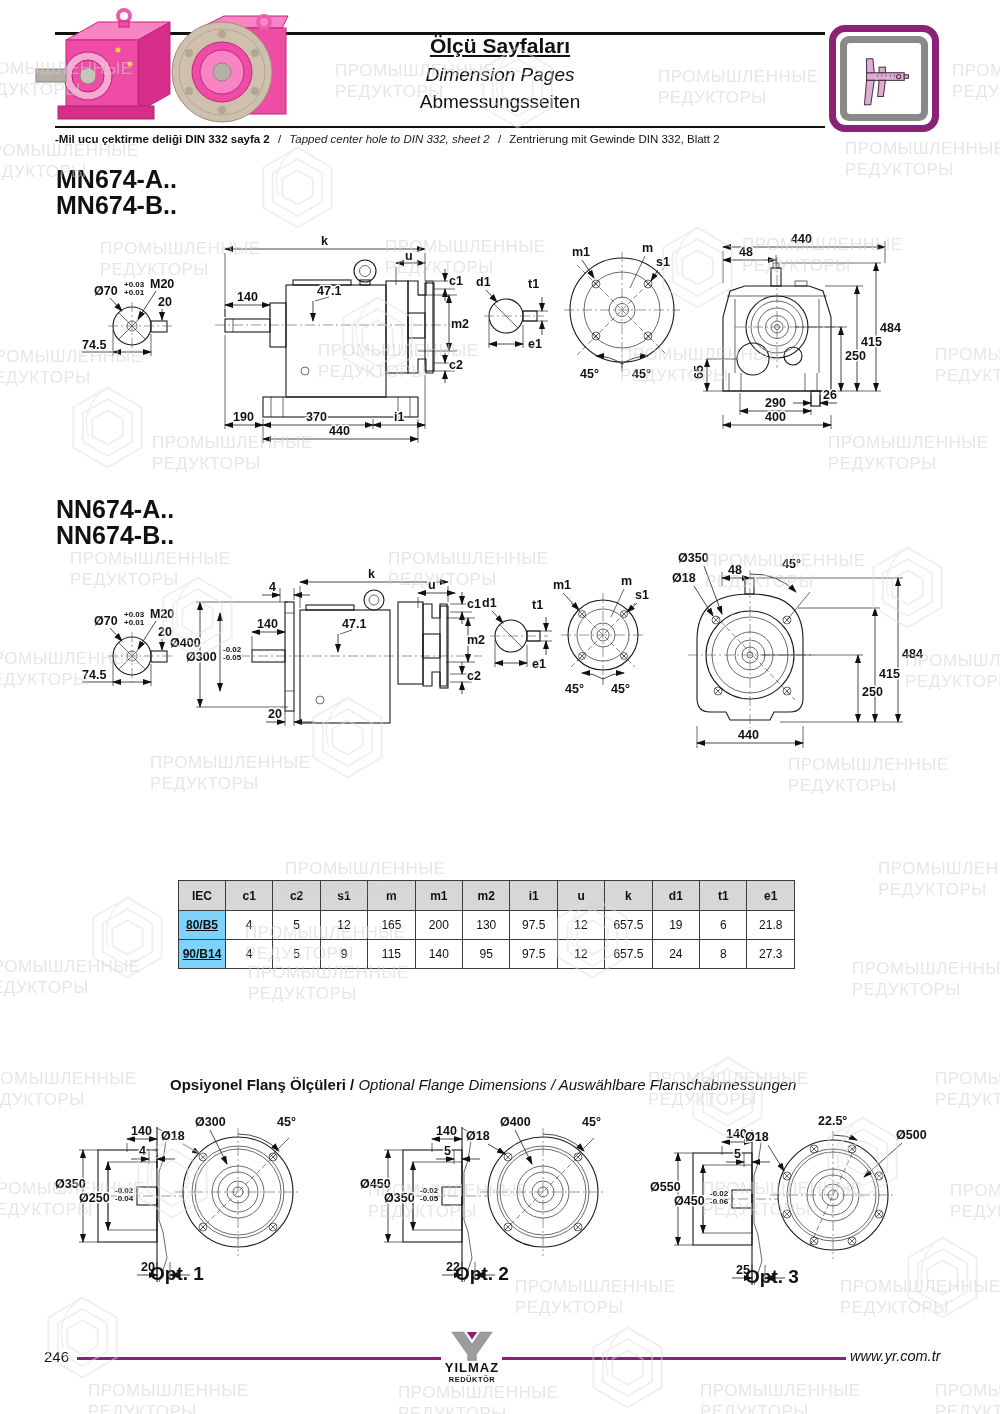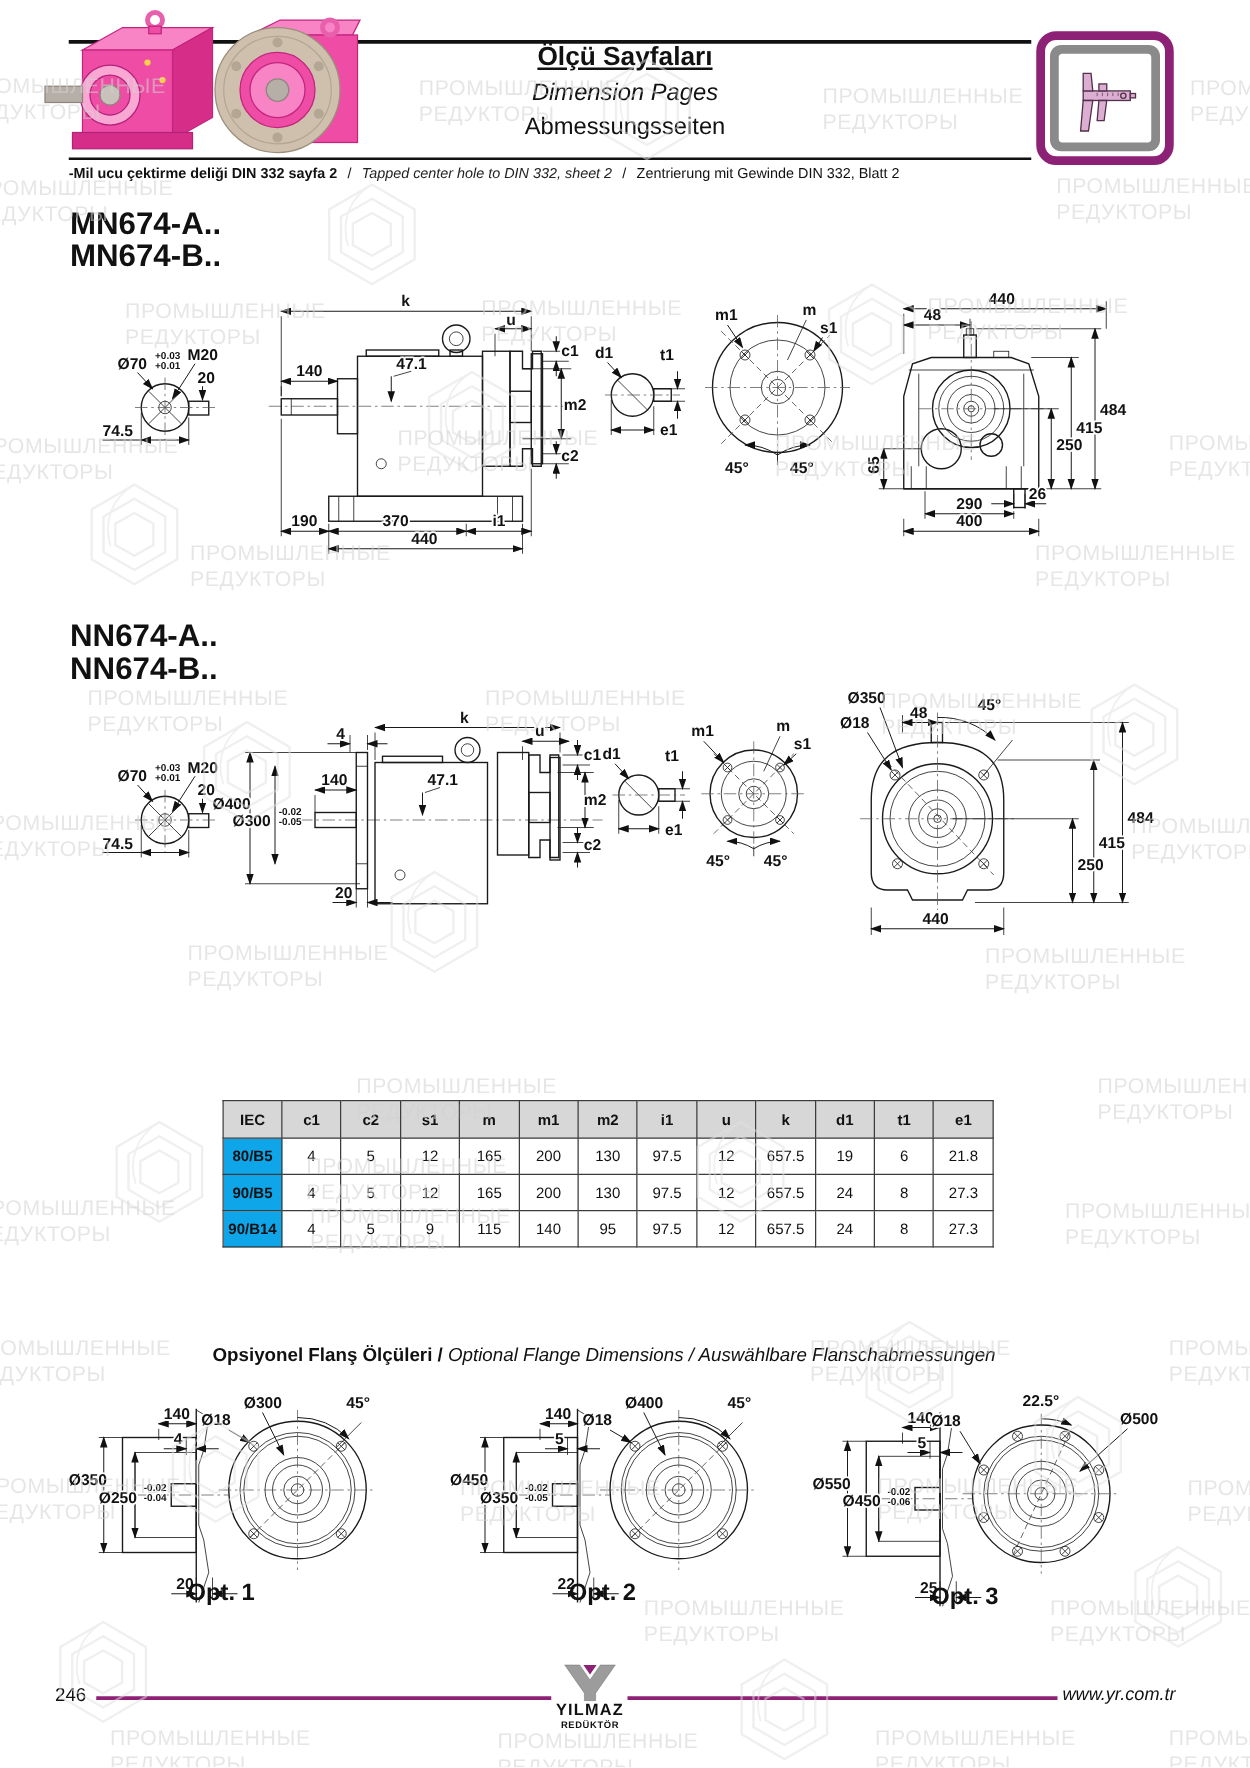--- a/index.html
+++ b/index.html
@@ -39,21 +39,21 @@
   .dim{font:bold 12.5px "Liberation Sans",sans-serif;fill:#111;stroke:#fff;stroke-width:3px;
        paint-order:stroke;stroke-linejoin:round;}
   .dimS{font:bold 8px "Liberation Sans",sans-serif;fill:#111;stroke:#fff;stroke-width:2px;
         paint-order:stroke;stroke-linejoin:round;}
   .optlab{font:bold 19px "Liberation Sans",sans-serif;fill:#111;}
   
   #dimtable{position:absolute;left:178px;top:880px;z-index:2;border-collapse:collapse;table-layout:fixed;width:617px;}
   #dimtable td,#dimtable th{border:1px solid #3c3c3c;font-size:12px;text-align:center;padding:0;background:#fff;}
   #dimtable th{height:29px;background:#d7d7d7;font-weight:bold;}
   #dimtable td{height:28px;}
-  #dimtable td.rowlab{background:#0ea5e9;font-weight:bold;}
+  #dimtable td.rowlab{background:#7dd3fc;font-weight:bold;text-decoration:underline;}
   
   .flangetitle{position:absolute;left:170px;top:1076px;font-size:15px;z-index:2;white-space:nowrap;}
   .flangetitle .b{font-weight:bold;}
   .flangetitle .i{font-style:italic;}
   
   .pageno{position:absolute;left:44px;top:1348px;font-size:15px;z-index:2;}
   .pline{position:absolute;height:3px;background:#8d2176;z-index:2;}
   .site{position:absolute;left:850px;top:1348px;font-size:14.5px;font-style:italic;z-index:2;}
   .logotext{position:absolute;left:432px;top:1360px;width:80px;text-align:center;z-index:2;}
   .logotext .l1{font-size:13px;font-weight:bold;letter-spacing:1px;}
@@ -829,35 +829,20 @@
         <td>200</td>
         <td>130</td>
         <td>97.5</td>
         <td>12</td>
         <td>657.5</td>
         <td>19</td>
         <td>6</td>
         <td>21.8</td>
       </tr>
       <tr>
-        <td class="rowlab">90/B5</td>
-        <td>4</td>
-        <td>5</td>
-        <td>12</td>
-        <td>165</td>
-        <td>200</td>
-        <td>130</td>
-        <td>97.5</td>
-        <td>12</td>
-        <td>657.5</td>
-        <td>24</td>
-        <td>8</td>
-        <td>27.3</td>
-      </tr>
-      <tr>
         <td class="rowlab">90/B14</td>
         <td>4</td>
         <td>5</td>
         <td>9</td>
         <td>115</td>
         <td>140</td>
         <td>95</td>
         <td>97.5</td>
         <td>12</td>
         <td>657.5</td>

